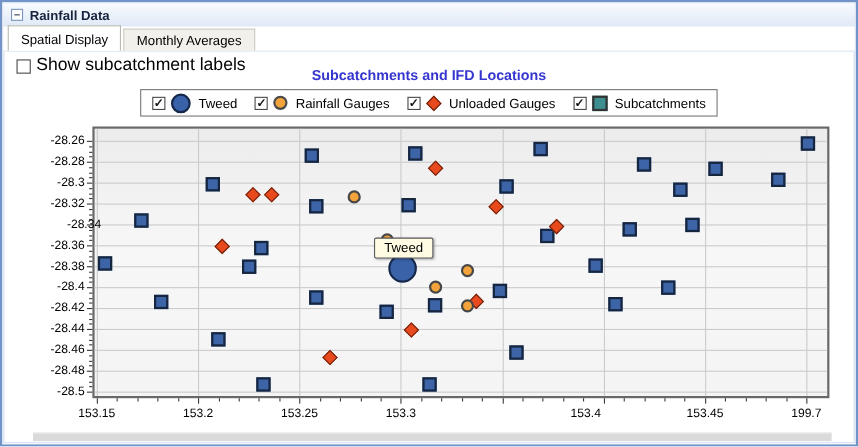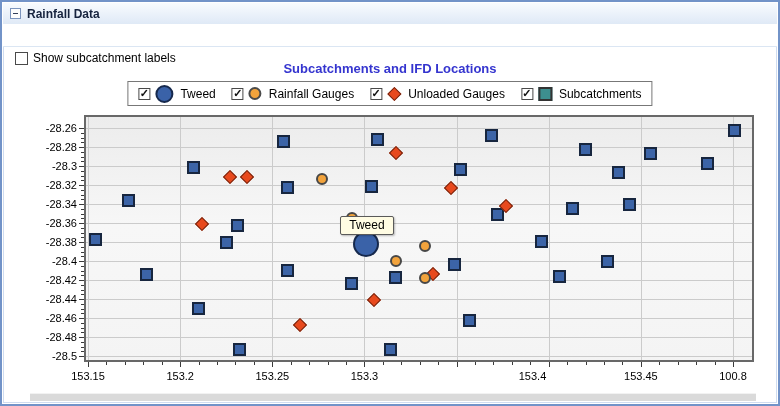--- a/index.html
+++ b/index.html
@@ -14,21 +14,21 @@
     display:inline-flex;align-items:center;justify-content:center;margin-right:6px;box-sizing:border-box;}
   .collapse i{display:block;width:5px;height:1px;background:#33405a;}
   .hdr span{font-size:12px;color:#16233e;font-weight:600;}
   
   .tabbar{position:absolute;left:1px;top:22px;right:1px;height:23px;background:#fff;
     display:flex;align-items:flex-end;padding-left:4px;border-bottom:1px solid #dbe6f3;box-sizing:border-box;}
   .tab{font-size:12px;color:#000;background:#f1f0ea;border:1px solid #cfcdc3;border-bottom:none;
     padding:3px 11px 3px 11px;margin-right:2px;height:20px;box-sizing:border-box;white-space:nowrap;cursor:default;}
   .tab.active{background:#fff;border-color:#b9b9b0;height:23px;padding-top:5px;position:relative;z-index:2;}
   
-  .ctrl{position:absolute;display:flex;align-items:center;font-size:12px;color:#000;}
+  .ctrl{position:absolute;display:flex;align-items:center;font-size:16px;color:#000;}
   .cb{width:13px;height:13px;border:1px solid #494949;background:#fff;margin-right:5px;box-sizing:border-box;
     display:inline-flex;align-items:center;justify-content:center;font-size:11px;font-weight:bold;color:#111;}
   .title{position:absolute;left:0;right:0;top:59px;text-align:center;
     font-size:13px;font-weight:bold;color:#3535cf;}
   
   .legend{position:absolute;left:50%;transform:translateX(-50%);top:79px;height:25px;
     background:#fff;border:1px solid #777;display:flex;align-items:center;
     padding:0 10px;box-sizing:border-box;white-space:nowrap;}
   .litem{display:flex;align-items:center;margin-right:16px;}
   .litem:last-child{margin-right:0;}
@@ -59,20 +59,22 @@
 <div class="window">
 
   <div class="hdr">
     <span class="collapse">
         <i></i>
       </span>
     <span>Rainfall Data</span>
   </div>
 
   <div class="tabbar">
+    <div class="tab active">Spatial Display</div>
+    <div class="tab">Monthly Averages</div>
   </div>
 
   <div class="ctrl" style="left:13px;top:49px;">
     <span class="cb"></span>
     <span>Show subcatchment labels</span>
   </div>
 
 
   <div class="title">Subcatchments and IFD Locations</div>
 
@@ -257,26 +259,26 @@
     <div class="tick" style="left: 79px; top: 339.937px; width: 3px; height: 1px;"></div>
     <div class="tick" style="left: 79px; top: 344.69px; width: 3px; height: 1px;"></div>
     <div class="tick" style="left: 79px; top: 349.444px; width: 3px; height: 1px;"></div>
     <div class="axlab" style="left: 56.0271px; top: 368px; width: 60px; text-align: center;">153.15</div>
     <div class="axlab" style="left: 148.169px; top: 368px; width: 60px; text-align: center;">153.2</div>
     <div class="axlab" style="left: 240.31px; top: 368px; width: 60px; text-align: center;">153.25</div>
     <div class="axlab" style="left: 332.452px; top: 368px; width: 60px; text-align: center;">153.3</div>
     <div class="axlab" style="left: 424.594px; top: 388px; width: 60px; text-align: right; margin-top: 44px;">153.35</div>
     <div class="axlab" style="left: 516.735px; top: 368px; width: 60px; text-align: left;">153.4</div>
     <div class="axlab" style="left: 608.877px; top: 368px; width: 60px; text-align: center;">153.45</div>
-    <div class="axlab" style="left: 701.019px; top: 368px; width: 60px; text-align: center;">100.8</div>
+    <div class="axlab" style="left: 701.019px; top: 368px; width: 60px; text-align: center;">199.7</div>
     <div class="axlab" style="left: 15px; top: 120.028px; width: 60px; text-align: right;">-28.26</div>
     <div class="axlab" style="left: 15px; top: 139.042px; width: 60px; text-align: right;">-28.28</div>
     <div class="axlab" style="left: 15px; top: 158.056px; width: 60px; text-align: right;">-28.3</div>
     <div class="axlab" style="left: 15px; top: 177.07px; width: 60px; text-align: right;">-28.32</div>
-    <div class="axlab" style="left: 15px; top: 196.085px; width: 60px; text-align: right;">-28.34</div>
+    <div class="axlab" style="left: 30px; top: 196.085px; width: 60px; text-align: right;">-28.34</div>
     <div class="axlab" style="left: 15px; top: 215.099px; width: 60px; text-align: right;">-28.36</div>
     <div class="axlab" style="left: 15px; top: 234.113px; width: 60px; text-align: right;">-28.38</div>
     <div class="axlab" style="left: 15px; top: 253.127px; width: 60px; text-align: right;">-28.4</div>
     <div class="axlab" style="left: 15px; top: 272.141px; width: 60px; text-align: right;">-28.42</div>
     <div class="axlab" style="left: 15px; top: 291.155px; width: 60px; text-align: right;">-28.44</div>
     <div class="axlab" style="left: 15px; top: 310.169px; width: 60px; text-align: right;">-28.46</div>
     <div class="axlab" style="left: 15px; top: 329.183px; width: 60px; text-align: right;">-28.48</div>
     <div class="axlab" style="left: 15px; top: 348.197px; width: 60px; text-align: right;">-28.5</div>
   </div>
 

